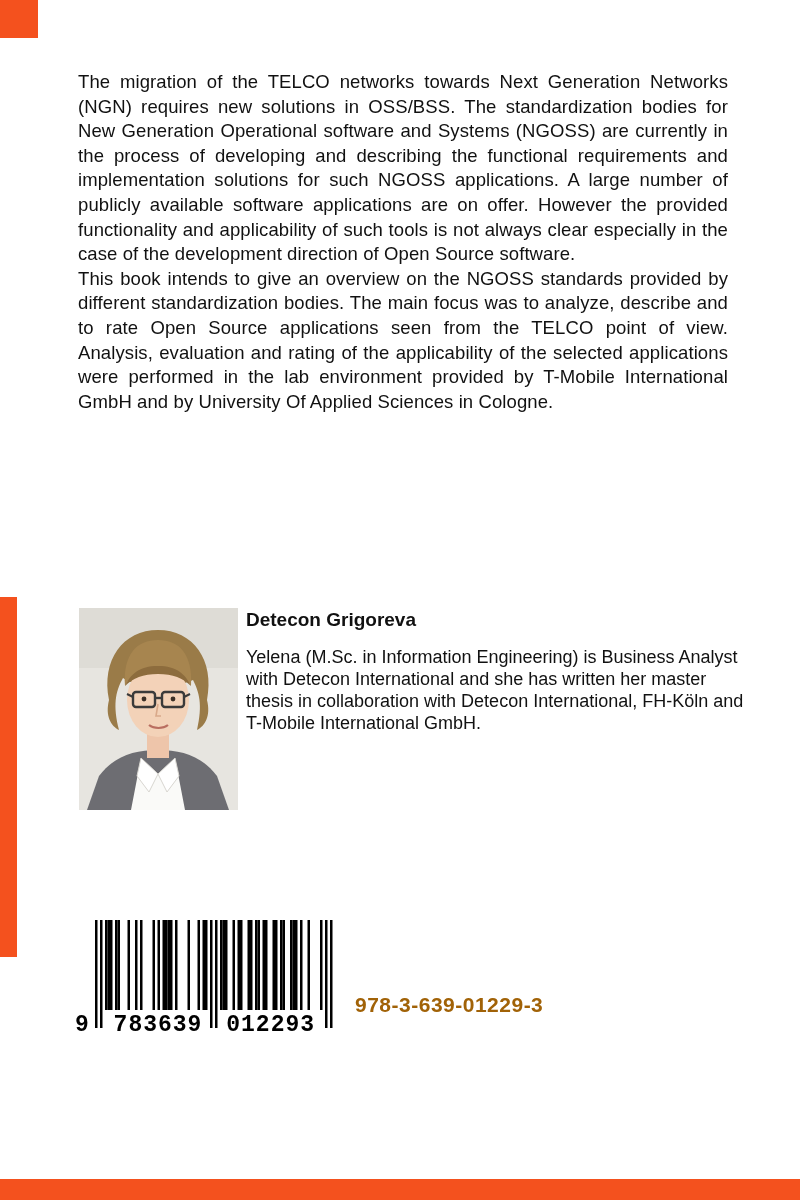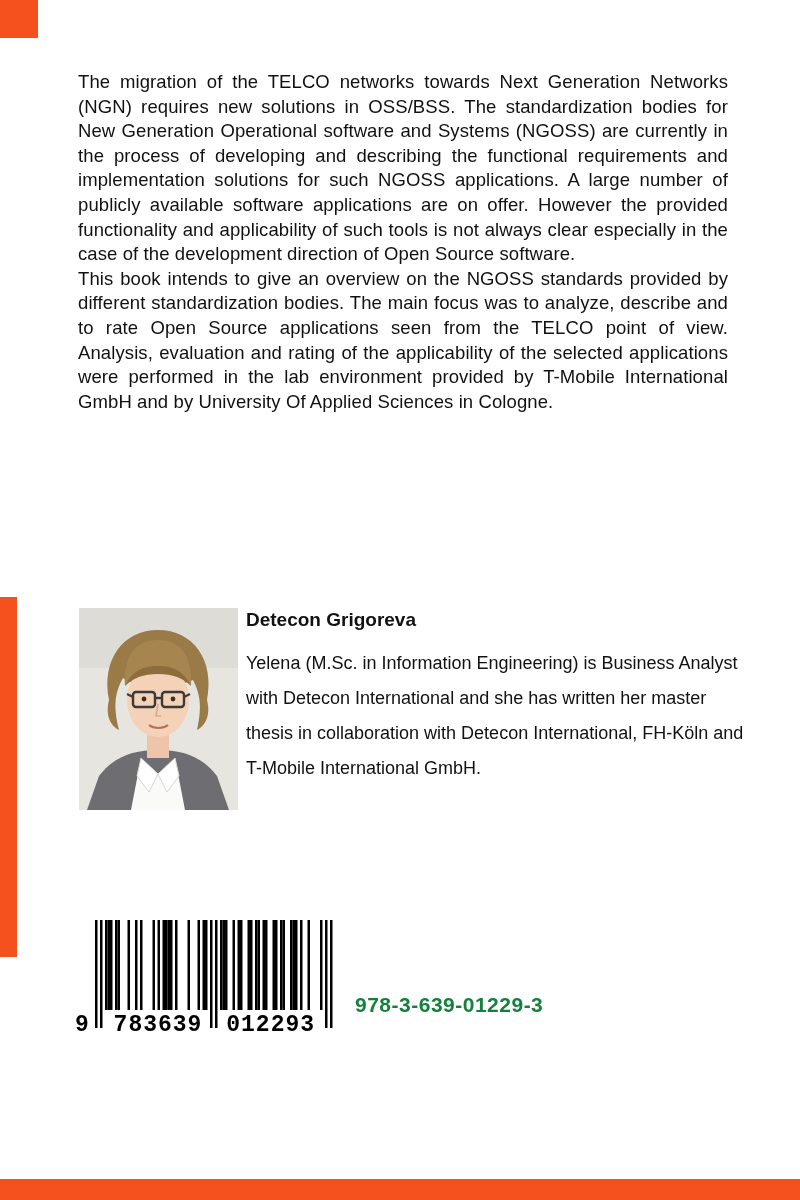--- a/index.html
+++ b/index.html
@@ -48,21 +48,21 @@
     position: absolute;
     left: 246px; top: 609px;
     font-size: 19px;
     font-weight: bold;
   }
   .author-bio {
     position: absolute;
     left: 246px; top: 646px;
     width: 500px;
     font-size: 18px;
-    line-height: 35px;
+    line-height: 22px;
     text-align: left;
   }
   .barcode-wrap {
     position: absolute;
     left: 95px; top: 920px;
     width: 200px; height: 130px;
   }
   .barcode-digits {
     position: absolute;
     left: -20px; top: 92px;
@@ -74,21 +74,21 @@
     word-spacing: 9px;
     color: #000;
     white-space: nowrap;
   }
   .isbn-text {
     position: absolute;
     left: 355px; top: 993px;
     font-size: 21px;
     font-weight: bold;
     letter-spacing: 0.5px;
-    color: #15803d;
+    color: #a16207;
   }
   .bottom-bar {
     position: absolute;
     left: 0; top: 1179px;
     width: 800px; height: 21px;
     background: var(--accent);
   }
 </style>
 </head>
 <body>

